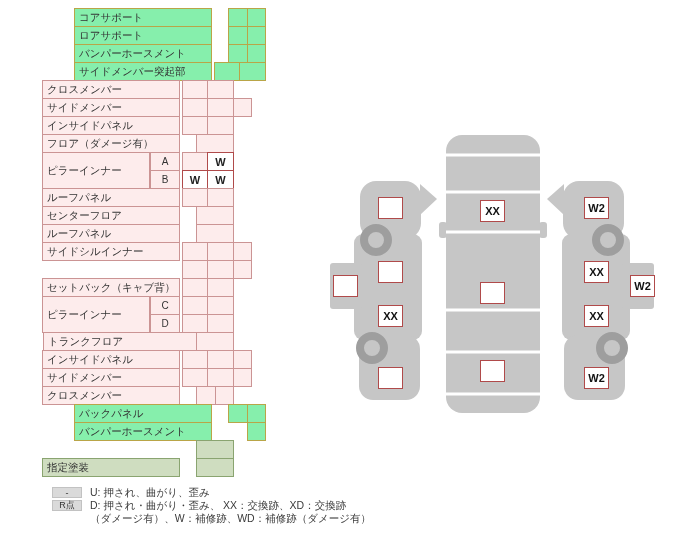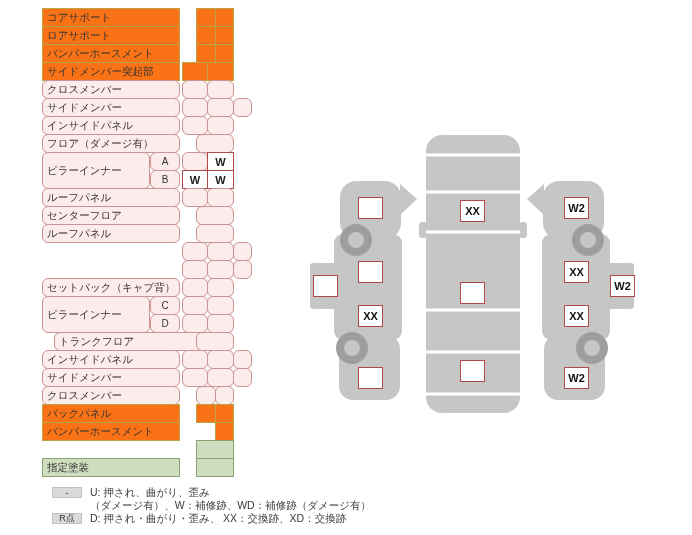--- a/index.html
+++ b/index.html
@@ -7,27 +7,27 @@
           font-family:"Liberation Sans","DejaVu Sans",sans-serif;}
 
   
   #frame-table{position:absolute;left:42px;top:8px;width:212px;height:470px;}
   .cell{position:absolute;box-sizing:border-box;border:1px solid #caa;}
   .label{display:flex;align-items:center;padding-left:4px;font-size:10.5px;color:#333;
          white-space:nowrap;overflow:hidden;}
   .subcell{display:flex;align-items:center;justify-content:center;font-size:10px;color:#333;}
   .grid{display:flex;align-items:center;justify-content:center;
         font-size:11px;font-weight:bold;color:#222;}
-  .c-yellow{background:#f97316;border-color:#b9a548;}
-  .c-pink{background:#fdecec;border-color:#cb9494;border-radius:6px;}
+  .c-yellow{background:#86efac;border-color:#b9a548;margin-left:32px;}
+  .c-pink{background:#fdecec;border-color:#cb9494;}
   .c-green{background:#cfddc0;border-color:#8aa470;}
   .c-marked{background:#ffffff;border-color:#b04a4a;}
 
   
-  #diagram{position:absolute;left:296px;top:122px;width:352px;height:300px;}
+  #diagram{position:absolute;left:316px;top:122px;width:352px;height:300px;}
   #diagram svg{position:absolute;left:0;top:0;}
   .marker{position:absolute;width:25px;height:22px;box-sizing:border-box;background:#fff;
           border:1px solid #b04a4a;display:flex;align-items:center;justify-content:center;
           font-size:11px;font-weight:bold;color:#111;}
 
   
   .legend{position:absolute;left:52px;top:486px;font-size:10.5px;color:#3a3a3a;}
   .lg-row{display:flex;align-items:center;height:13px;}
   .lg-key{display:inline-flex;align-items:center;justify-content:center;width:30px;height:11px;
           box-sizing:border-box;background:#dadada;border:1px solid #c2c2c2;font-size:9px;
@@ -72,37 +72,38 @@
       <div class="cell subcell c-pink" style="left: 108px; top: 162px; width: 30px; height: 19px;">B</div>
       <div class="cell grid c-marked" style="left: 140px; top: 162px; width: 26px; height: 19px;">W</div>
       <div class="cell grid c-marked" style="left: 165px; top: 162px; width: 27px; height: 19px;">W</div>
       <div class="cell label c-pink" style="left: 0px; top: 180px; width: 138px; height: 19px;">ルーフパネル</div>
       <div class="cell grid c-pink" style="left: 140px; top: 180px; width: 26px; height: 19px;"></div>
       <div class="cell grid c-pink" style="left: 165px; top: 180px; width: 27px; height: 19px;"></div>
       <div class="cell label c-pink" style="left: 0px; top: 198px; width: 138px; height: 19px;">センターフロア</div>
       <div class="cell grid c-pink" style="left: 154px; top: 198px; width: 38px; height: 19px;"></div>
       <div class="cell label c-pink" style="left: 0px; top: 216px; width: 138px; height: 19px;">ルーフパネル</div>
       <div class="cell grid c-pink" style="left: 154px; top: 216px; width: 38px; height: 19px;"></div>
+      <div class="cell label c-pink" style="left: 0px; top: 234px; width: 138px; height: 19px;">サイドシルインナー</div>
       <div class="cell grid c-pink" style="left: 140px; top: 234px; width: 26px; height: 19px;"></div>
       <div class="cell grid c-pink" style="left: 165px; top: 234px; width: 27px; height: 19px;"></div>
       <div class="cell grid c-pink" style="left: 191px; top: 234px; width: 19px; height: 19px;"></div>
       <div class="cell grid c-pink" style="left: 140px; top: 252px; width: 26px; height: 19px;"></div>
       <div class="cell grid c-pink" style="left: 165px; top: 252px; width: 27px; height: 19px;"></div>
       <div class="cell grid c-pink" style="left: 191px; top: 252px; width: 19px; height: 19px;"></div>
       <div class="cell label c-pink" style="left: 0px; top: 270px; width: 138px; height: 19px;">セットバック（キャブ背）</div>
       <div class="cell grid c-pink" style="left: 140px; top: 270px; width: 26px; height: 19px;"></div>
       <div class="cell grid c-pink" style="left: 165px; top: 270px; width: 27px; height: 19px;"></div>
       <div class="cell label c-pink" style="left: 0px; top: 288px; width: 108px; height: 37px;">ピラーインナー</div>
       <div class="cell subcell c-pink" style="left: 108px; top: 288px; width: 30px; height: 19px;">C</div>
       <div class="cell grid c-pink" style="left: 140px; top: 288px; width: 26px; height: 19px;"></div>
       <div class="cell grid c-pink" style="left: 165px; top: 288px; width: 27px; height: 19px;"></div>
       <div class="cell subcell c-pink" style="left: 108px; top: 306px; width: 30px; height: 19px;">D</div>
       <div class="cell grid c-pink" style="left: 140px; top: 306px; width: 26px; height: 19px;"></div>
       <div class="cell grid c-pink" style="left: 165px; top: 306px; width: 27px; height: 19px;"></div>
-      <div class="cell label c-pink" style="left: 12px; top: 324px; width: 164px; height: 19px;">トランクフロア</div>
+      <div class="cell label c-pink" style="left: 1px; top: 324px; width: 164px; height: 19px;">トランクフロア</div>
       <div class="cell grid c-pink" style="left: 154px; top: 324px; width: 38px; height: 19px;"></div>
       <div class="cell label c-pink" style="left: 0px; top: 342px; width: 138px; height: 19px;">インサイドパネル</div>
       <div class="cell grid c-pink" style="left: 140px; top: 342px; width: 26px; height: 19px;"></div>
       <div class="cell grid c-pink" style="left: 165px; top: 342px; width: 27px; height: 19px;"></div>
       <div class="cell grid c-pink" style="left: 191px; top: 342px; width: 19px; height: 19px;"></div>
       <div class="cell label c-pink" style="left: 0px; top: 360px; width: 138px; height: 19px;">サイドメンバー</div>
       <div class="cell grid c-pink" style="left: 140px; top: 360px; width: 26px; height: 19px;"></div>
       <div class="cell grid c-pink" style="left: 165px; top: 360px; width: 27px; height: 19px;"></div>
       <div class="cell grid c-pink" style="left: 191px; top: 360px; width: 19px; height: 19px;"></div>
       <div class="cell label c-pink" style="left: 0px; top: 378px; width: 138px; height: 19px;">クロスメンバー</div>
@@ -171,22 +172,22 @@
         <div class="marker" style="left: 268px; top: 245px;">W2</div>
       </div>
   </div>
 
   <div class="legend">
     <div class="lg-row">
       <span class="lg-key">-</span>
       <span class="lg-text">U: 押され、曲がり、歪み</span>
     </div>
     <div class="lg-row">
+      <span class="lg-key">R点</span>
+      <span class="lg-text">D: 押され・曲がり・歪み、 XX：交換跡、XD：交換跡</span>
+    </div>
+    <div class="lg-row">
       <span class="lg-key empty"></span>
       <span class="lg-text">（ダメージ有）、W：補修跡、WD：補修跡（ダメージ有）</span>
-    </div>
-    <div class="lg-row">
-      <span class="lg-key">R点</span>
-      <span class="lg-text">D: 押され・曲がり・歪み、 XX：交換跡、XD：交換跡</span>
     </div>
   </div>
 
 </div>
 
 </body></html>

